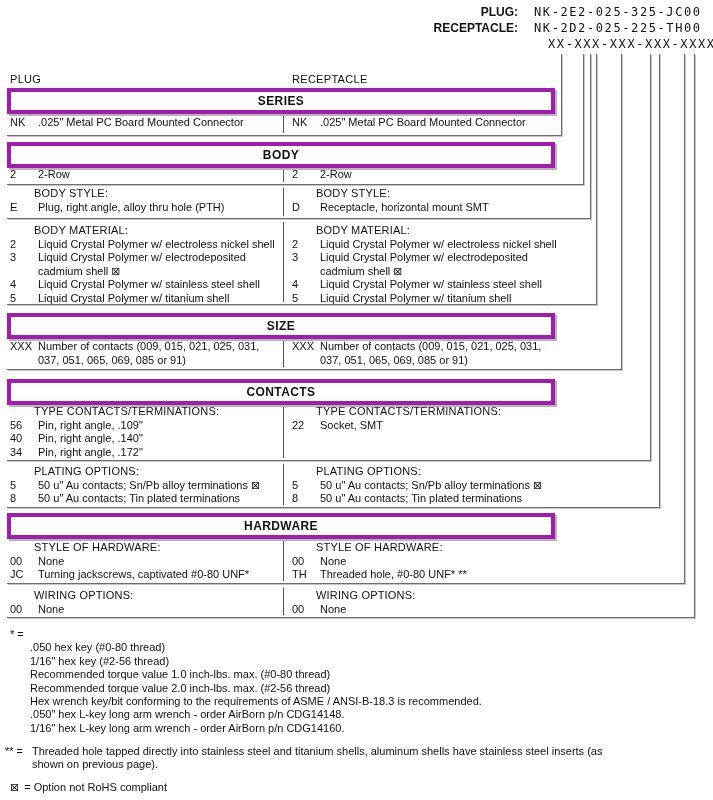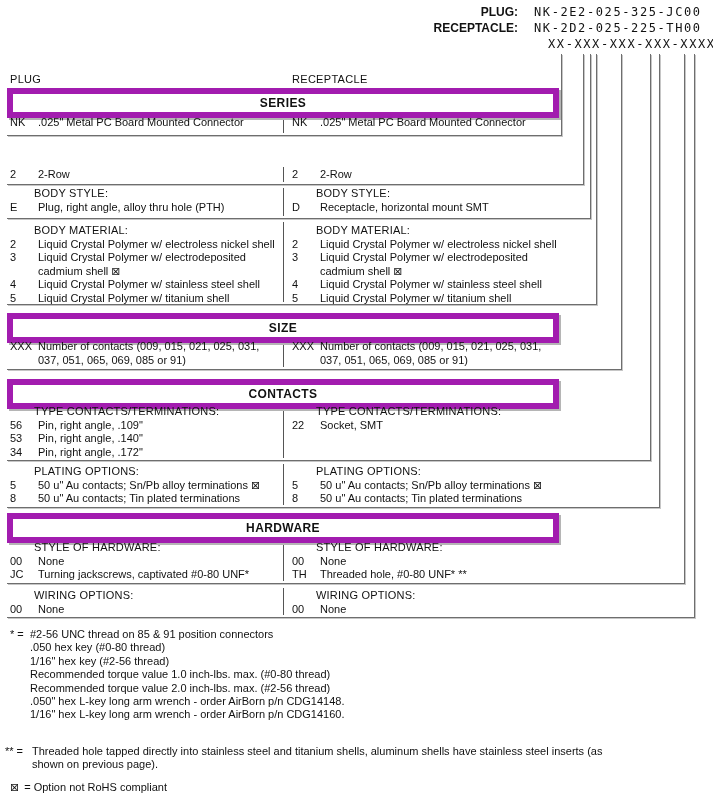--- a/index.html
+++ b/index.html
@@ -9,21 +9,21 @@
   }
   
   .pn-label{position:absolute;left:340px;width:178px;text-align:right;font-weight:bold;font-size:12px;line-height:14px;}
   .pn-value{position:absolute;left:534px;font-family:"DejaVu Sans Mono",monospace;font-size:12px;letter-spacing:1.6px;line-height:14px;white-space:nowrap;}
   .pn-mask{left:548px;}
   
   .col-label{position:absolute;top:73px;font-size:11px;letter-spacing:.3px;}
   
   .sec-box{
     position:absolute;left:7px;width:540px;height:18px;
-    border:6px solid #a21caf;background:#fff;box-shadow:2px 2px 0 #b5b5b5;
+    border:4px solid #a21caf;background:#fff;box-shadow:2px 2px 0 #b5b5b5;
     text-align:center;font-weight:bold;font-size:12px;line-height:18px;letter-spacing:.4px;
   }
   
   .vline{position:absolute;width:1px;background:#6e6e6e;box-shadow:1px 1px 0 #c6c6c6;}
   .hline{position:absolute;height:1px;background:#6e6e6e;box-shadow:1px 1px 0 #c6c6c6;}
   .divider{position:absolute;left:283px;width:1px;background:#555;}
   
   .sub{position:absolute;left:7px;width:562px;}
   .colL{position:absolute;left:0;top:0;width:274px;padding-left:3px;}
   .colR{position:absolute;left:278px;top:0;width:282px;padding-left:7px;}
@@ -78,20 +78,21 @@
   <div class="divider" style="top:339px;height:28px"></div>
   <div class="divider" style="top:406px;height:52px"></div>
   <div class="divider" style="top:464px;height:41px"></div>
   <div class="divider" style="top:540px;height:41px"></div>
   <div class="divider" style="top:588px;height:27px"></div>
 
   <div class="col-label" style="left:10px">PLUG</div>
   <div class="col-label" style="left:292px">RECEPTACLE</div>
 
   <div class="sec-box" style="top:88px">SERIES</div>
+  <div class="sec-box" style="top:142px">BODY</div>
   <div class="sec-box" style="top:379px">CONTACTS</div>
   <div class="sec-box" style="top:313px">SIZE</div>
   <div class="sec-box" style="top:513px">HARDWARE</div>
 
   <div class="sub" style="top:116px">
     <div class="colL">
       <div class="row">
         <span class="code">NK</span>
         <span class="desc">.025" Metal PC Board Mounted Connector</span>
       </div>
@@ -205,21 +206,21 @@
   </div>
 
   <div class="sub" style="top:405px">
     <div class="colL">
       <div class="sub-h">TYPE CONTACTS/TERMINATIONS:</div>
       <div class="row">
         <span class="code">56</span>
         <span class="desc">Pin, right angle, .109"</span>
       </div>
       <div class="row">
-        <span class="code">53</span>
+        <span class="code">40</span>
         <span class="desc">Pin, right angle, .140"</span>
       </div>
       <div class="row">
         <span class="code">34</span>
         <span class="desc">Pin, right angle, .172"</span>
       </div>
     </div>
     <div class="colR">
       <div class="sub-h">TYPE CONTACTS/TERMINATIONS:</div>
       <div class="row">
@@ -292,26 +293,26 @@
       <div class="row">
         <span class="code">00</span>
         <span class="desc">None</span>
       </div>
     </div>
   </div>
 
   <div class="fn" style="top:628px">
     <div class="fn-row">
       <span class="fn-pre">* =</span>
-      <span>#2-56 UNC thread on 85 &amp; 91 position connectors</span>
     </div>
     <div class="fn-indent">.050 hex key (#0-80 thread)</div>
     <div class="fn-indent">1/16" hex key (#2-56 thread)</div>
     <div class="fn-indent">Recommended torque value 1.0 inch-lbs. max. (#0-80 thread)</div>
     <div class="fn-indent">Recommended torque value 2.0 inch-lbs. max. (#2-56 thread)</div>
+    <div class="fn-indent">Hex wrench key/bit conforming to the requirements of ASME / ANSI-B-18.3 is recommended.</div>
     <div class="fn-indent">.050" hex L-key long arm wrench - order AirBorn p/n CDG14148.</div>
     <div class="fn-indent">1/16" hex L-key long arm wrench - order AirBorn p/n CDG14160.</div>
   </div>
 
   <div class="fn" style="top:745px;left:5px">
     <div class="fn-row">
       <span class="fn-pre2">** =</span>
       <span class="fn-text">Threaded hole tapped directly into stainless steel and titanium shells, aluminum shells have stainless steel inserts (as shown on previous page).</span>
     </div>
   </div>

